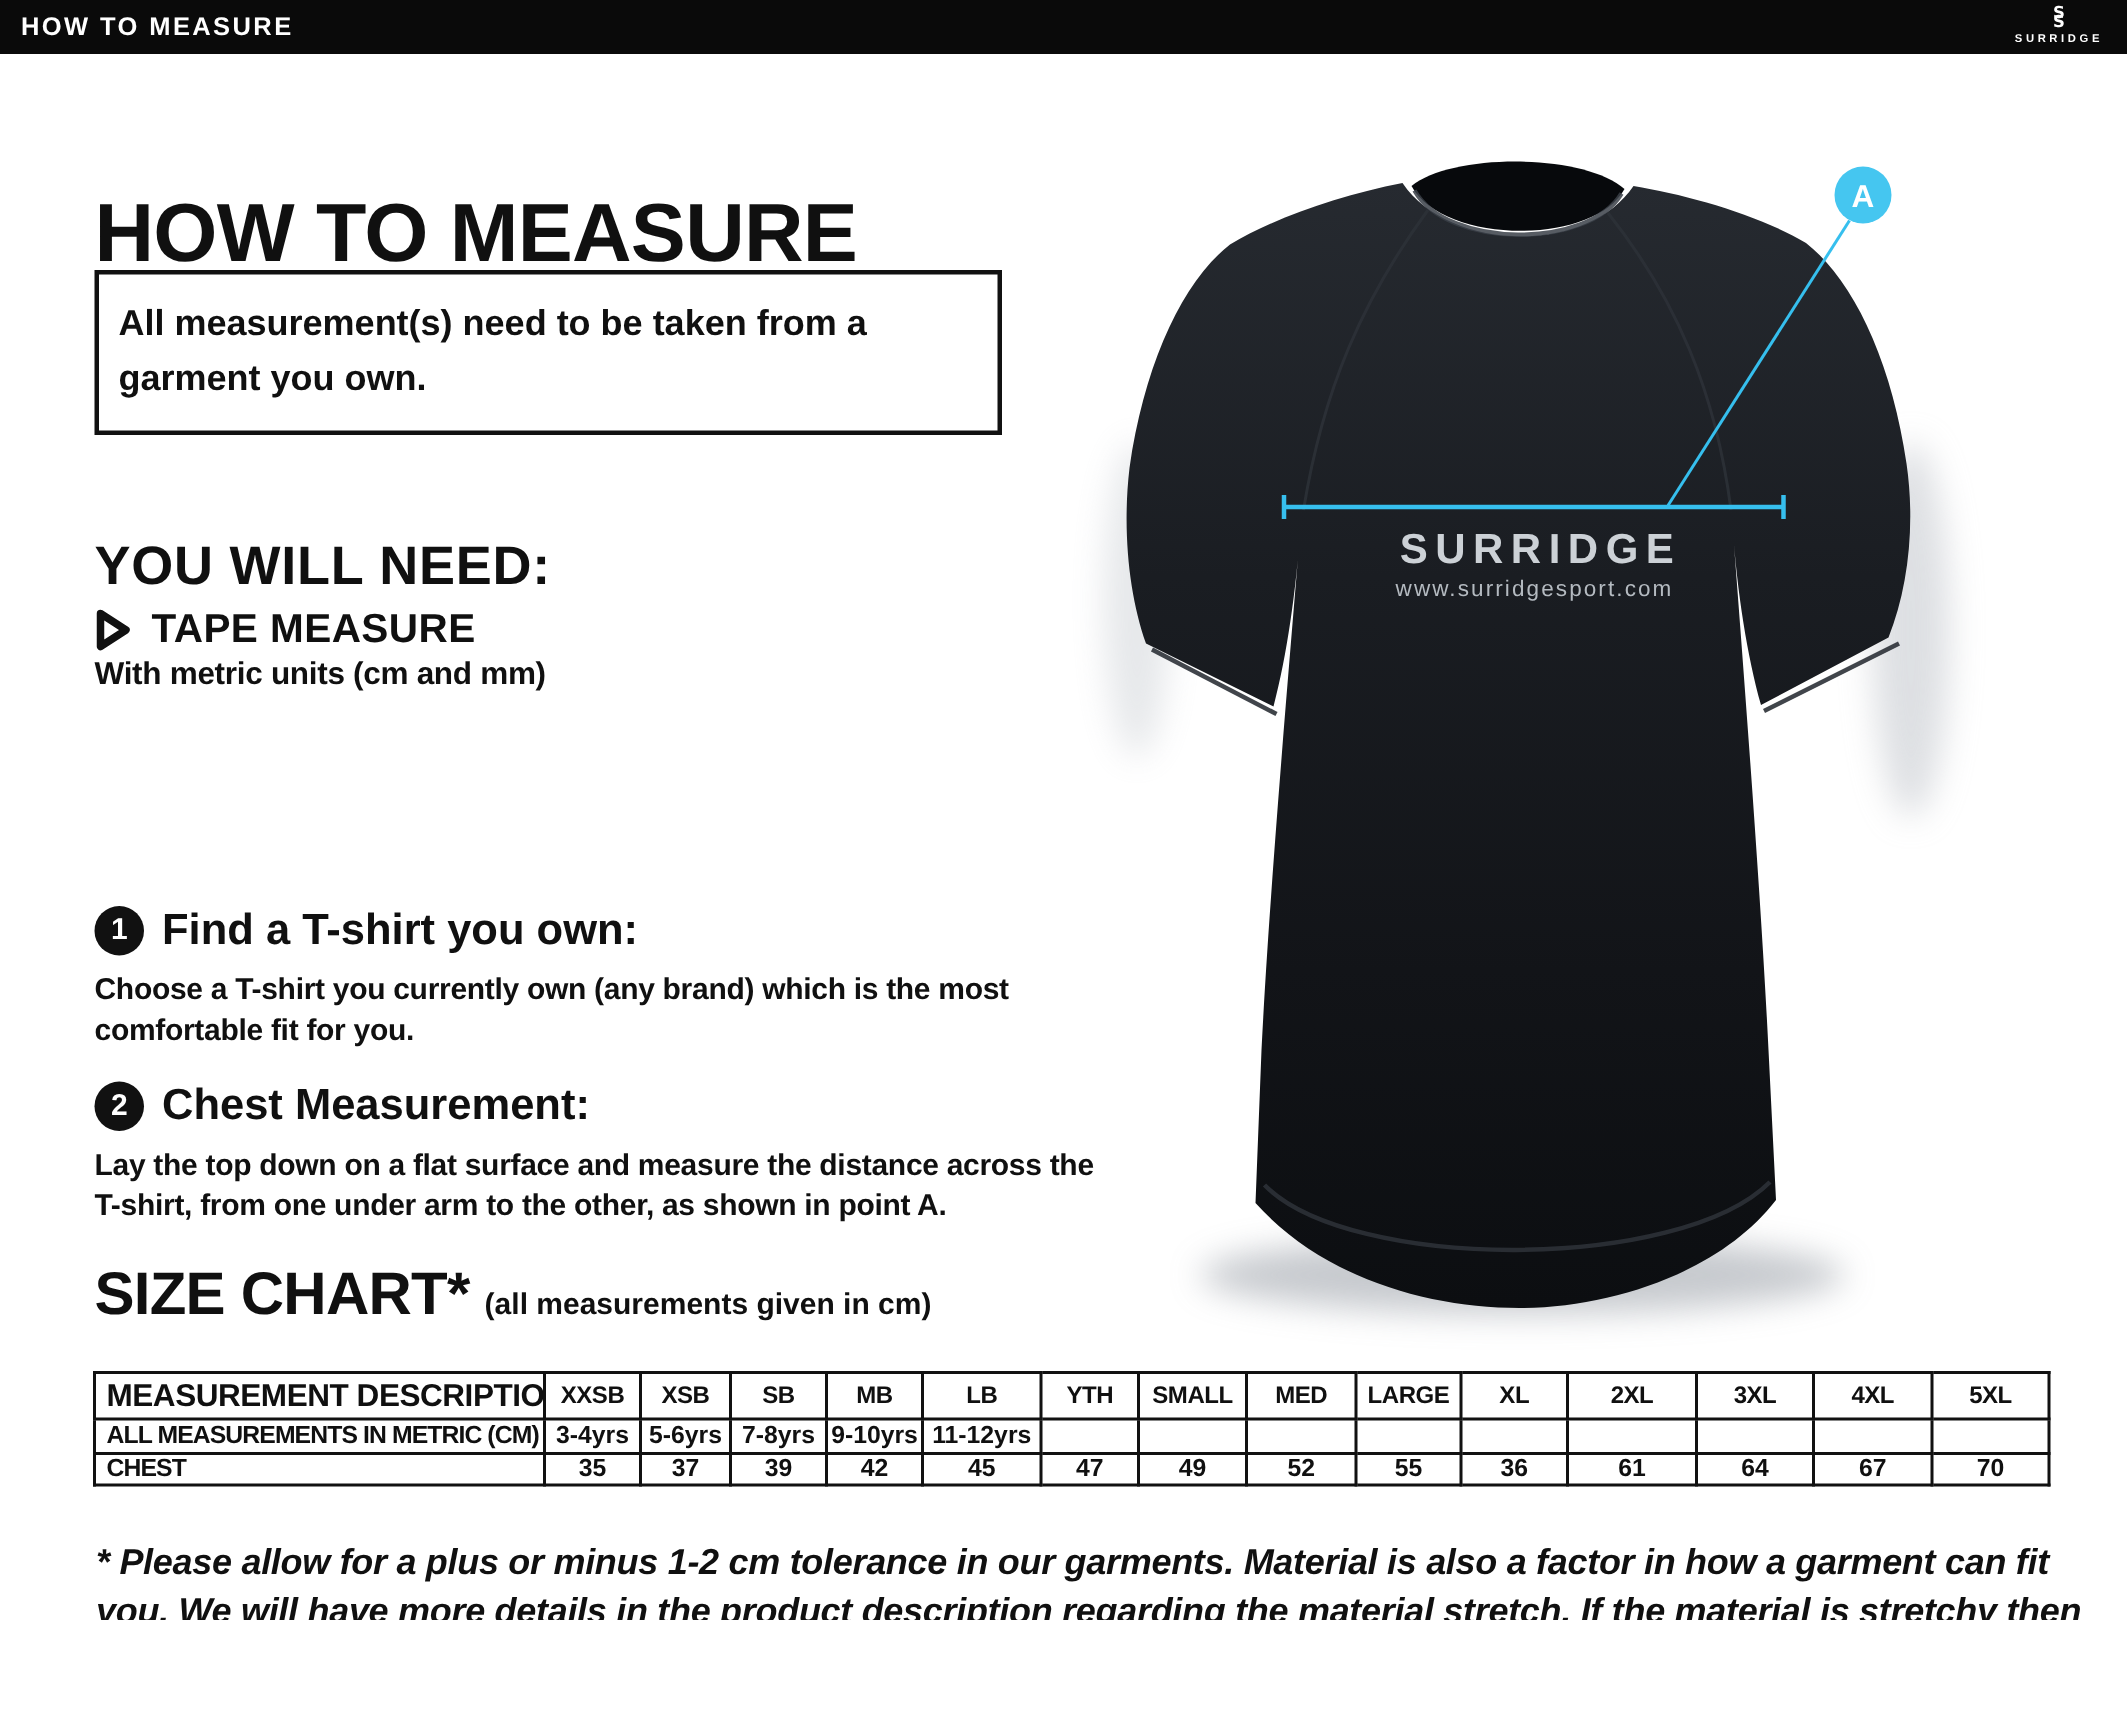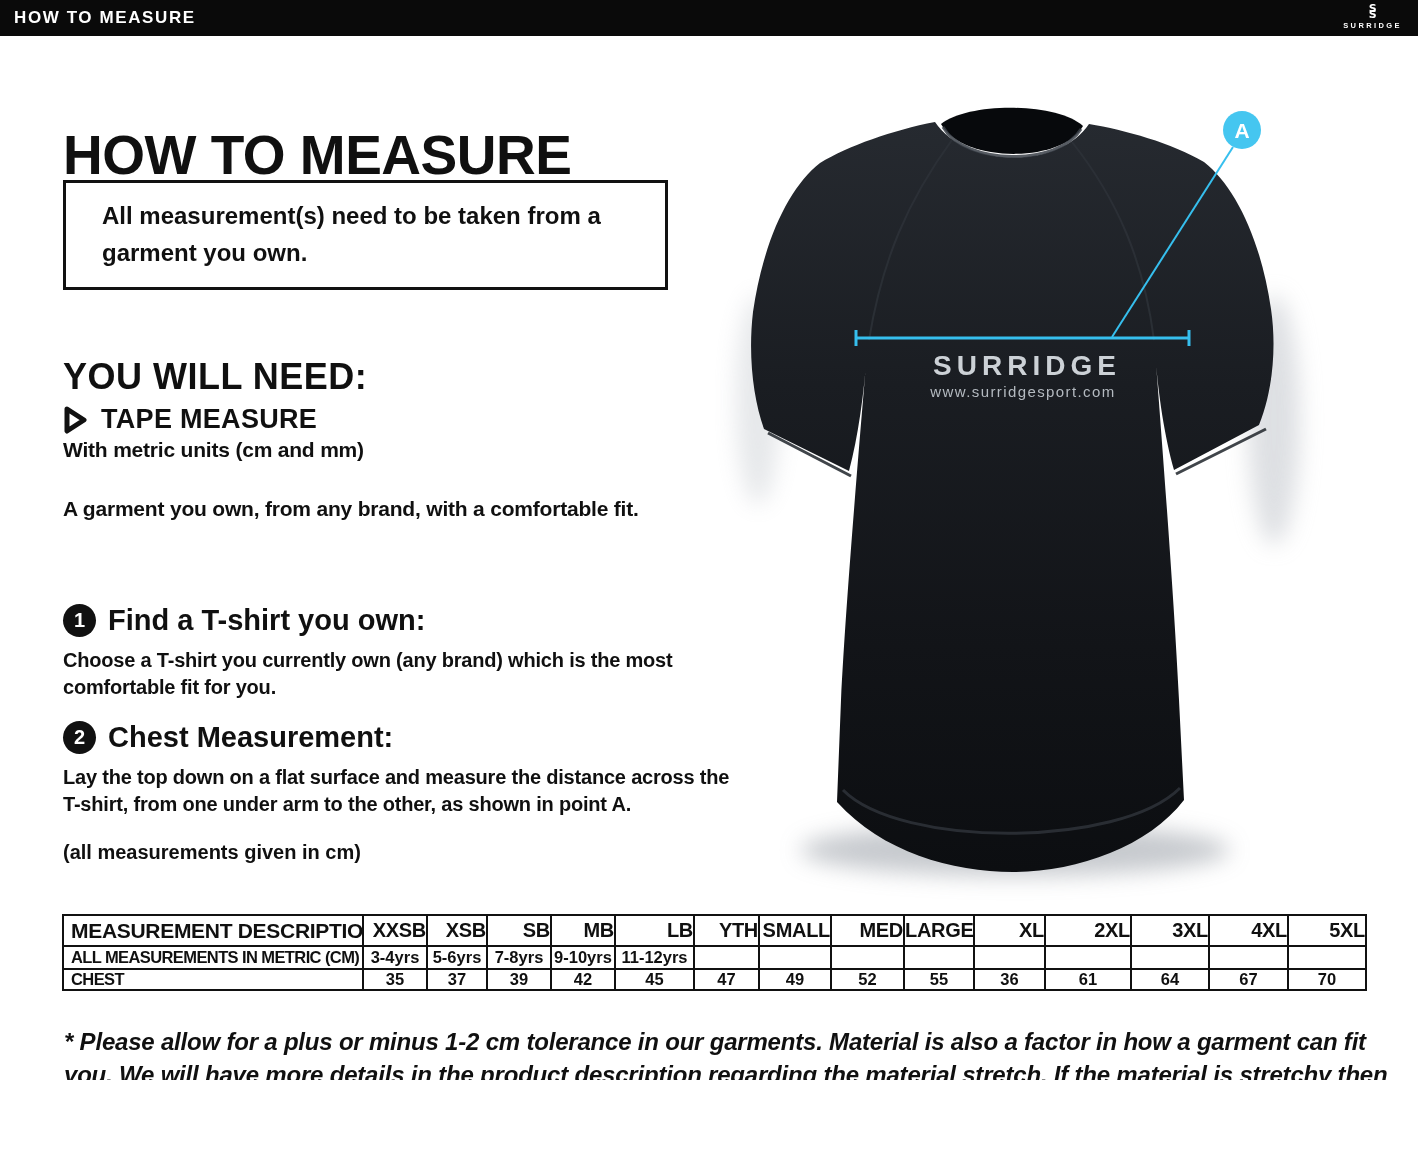--- a/index.html
+++ b/index.html
@@ -13,21 +13,21 @@
   .topbar-title{color:#fff;font-weight:bold;font-size:17px;letter-spacing:1.6px;}
   .topbar-logo{display:flex;flex-direction:column;align-items:center;margin-right:2px;}
   .logo-mark{display:flex;flex-direction:column;align-items:center;color:#fff;font-weight:bold;
              font-family:"DejaVu Sans",sans-serif;}
   .logo-mark span{font-size:11px;line-height:0.58;}
   .logo-text{color:#fff;font-size:7.5px;font-weight:bold;letter-spacing:2.4px;margin-top:3px;}
 
   
   .h1{position:absolute;left:63px;top:86px;font-size:55px;font-weight:bold;letter-spacing:-0.5px;}
   .notice-box{position:absolute;left:63px;top:180px;width:605px;box-sizing:border-box;
-              border:3px solid #111;padding:15px 36px;font-size:24px;font-weight:bold;line-height:1.54;}
+              border:3px solid #111;padding:15px 13px;font-size:24px;font-weight:bold;line-height:1.54;}
   .h2-need{position:absolute;left:63px;top:326px;font-size:36px;font-weight:bold;letter-spacing:0.5px;}
 
   .need-item{position:absolute;left:63px;}
   .need-head{display:flex;align-items:flex-end;gap:13px;}
   .need-title{font-size:27px;font-weight:bold;letter-spacing:0.3px;}
   .need-desc{font-size:21px;font-weight:bold;margin-top:3px;letter-spacing:-0.2px;}
   .tri-icon{display:block;}
 
   .step{position:absolute;left:63px;}
   .step-head{display:flex;align-items:center;gap:12px;}
@@ -37,21 +37,21 @@
   .step-desc{font-size:20px;font-weight:bold;line-height:1.33;margin-top:10px;max-width:680px;letter-spacing:-0.2px;}
 
   .size-heading{position:absolute;left:63px;top:841px;display:flex;align-items:baseline;gap:10px;}
   .size-h{font-size:40px;font-weight:bold;letter-spacing:-0.5px;}
   .size-sub{font-size:20px;font-weight:bold;}
 
   
   .size-table{position:absolute;left:62px;top:914px;border-collapse:collapse;table-layout:fixed;
               width:1303px;background:#fff;}
   .size-table th,.size-table td{border:2px solid #111;text-align:center;padding:0;overflow:hidden;white-space:nowrap;}
-  .size-table thead th{font-size:20px;font-weight:bold;height:29px;letter-spacing:-0.3px;text-align:right;}
+  .size-table thead th{font-size:16px;font-weight:bold;height:29px;letter-spacing:-0.3px;}
   .size-table thead th.first{text-align:left;padding-left:7px;font-size:21px;}
   .size-table tbody tr:nth-child(1) th,.size-table tbody tr:nth-child(1) td{height:21px;font-size:16.5px;font-weight:bold;}
   .size-table tbody tr:nth-child(2) th,.size-table tbody tr:nth-child(2) td{height:19px;font-size:16.5px;font-weight:bold;}
   .size-table tbody th.first{text-align:left;padding-left:7px;letter-spacing:-0.6px;}
 
   .footnote{position:absolute;left:64px;top:1026px;width:1338px;font-size:24px;font-weight:bold;
             font-style:italic;line-height:1.36;letter-spacing:-0.2px;}
 
   
   .shirt-svg{position:absolute;left:700px;top:50px;}
@@ -82,40 +82,40 @@
     <div class="need-head">
       <svg class="tri-icon" width="25" height="30" viewBox="0 0 25 30">
         <polygon points="4,4 21,15 4,26" fill="#fff" stroke="#111" stroke-width="5" stroke-linejoin="round"></polygon>
       </svg>
       <span class="need-title">TAPE MEASURE</span>
     </div>
     <div class="need-desc">With metric units (cm and mm)</div>
   </div>
 
   <div class="need-item" style="top:494px;">
-    <div class="need-desc">A garment you own, from any brand, with a comfortable fit.</div>
   </div>
 
   <div class="step" style="top:604px;">
     <div class="step-head">
       <span class="step-num">1</span>
       <span class="step-title">Find a T-shirt you own:</span>
     </div>
     <div class="step-desc">Choose a T-shirt you currently own (any brand) which is the most comfortable fit for you.</div>
   </div>
 
   <div class="step" style="top:721px;">
     <div class="step-head">
       <span class="step-num">2</span>
       <span class="step-title">Chest Measurement:</span>
     </div>
     <div class="step-desc">Lay the top down on a flat surface and measure the distance across the T-shirt, from one under arm to the other, as shown in point A.</div>
   </div>
 
   <div class="size-heading">
+    <span class="size-h">SIZE CHART*</span>
     <span class="size-sub">(all measurements given in cm)</span>
   </div>
 
   <table class="size-table" id="size-table">
       <colgroup>
         <col style="width: 300px;">
         <col style="width: 64px;">
         <col style="width: 60px;">
         <col style="width: 64px;">
         <col style="width: 64px;">

